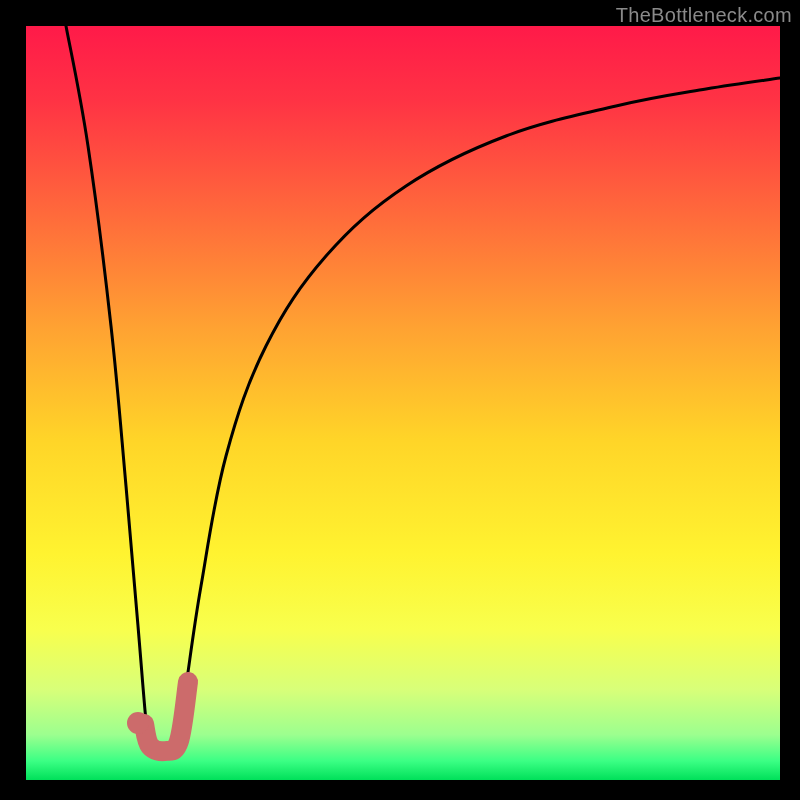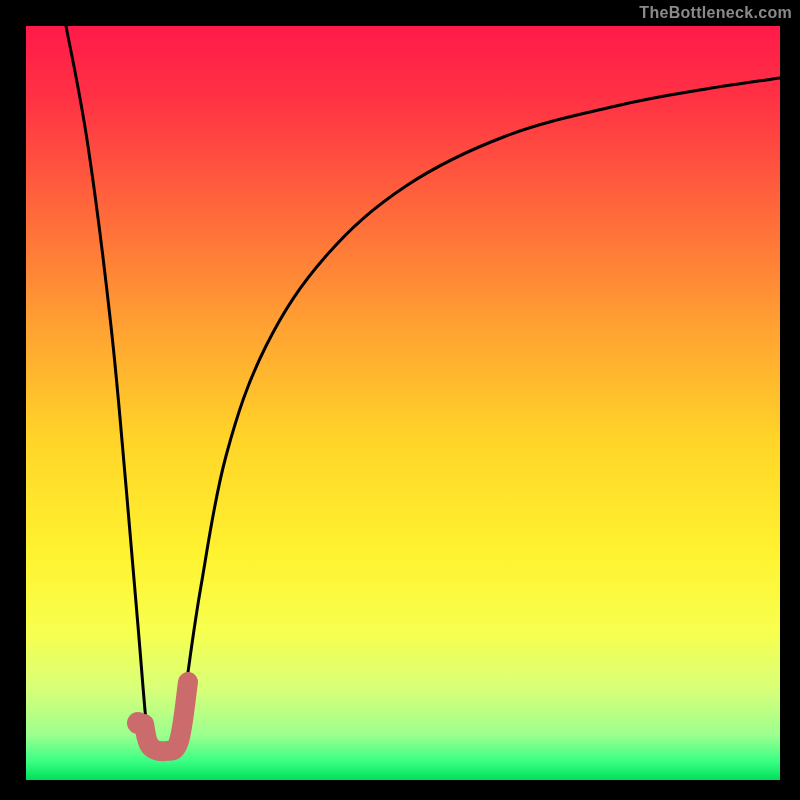--- a/index.html
+++ b/index.html
@@ -39,22 +39,22 @@
     top: 0;
     width: 754px;
     height: 754px;
     pointer-events: none;
   }
   .watermark {
     position: absolute;
     top: 4px;
     right: 8px;
     font-family: Arial, Helvetica, sans-serif;
-    font-size: 16px;
-    font-weight: 700;
+    font-size: 20px;
+    font-weight: 400;
     color: #8a8a8a;
     letter-spacing: 0.3px;
   }
 </style>
 </head>
 <body>
 
 <div class="frame">
   <div class="watermark">TheBottleneck.com</div>
   <div class="plot">

